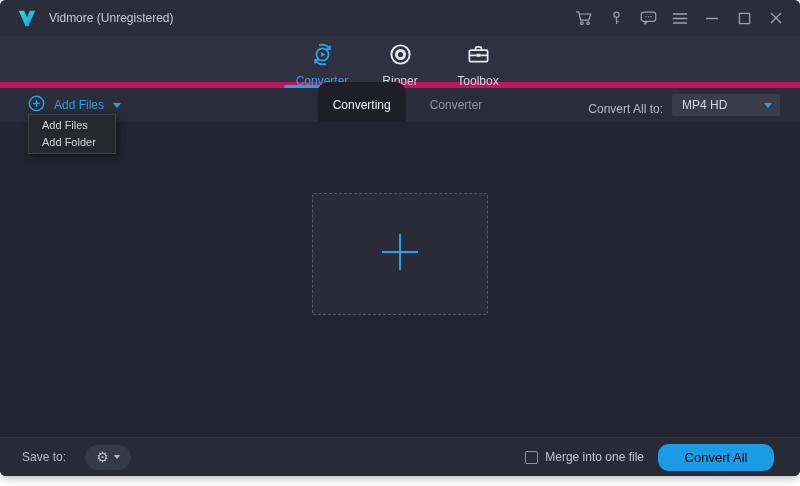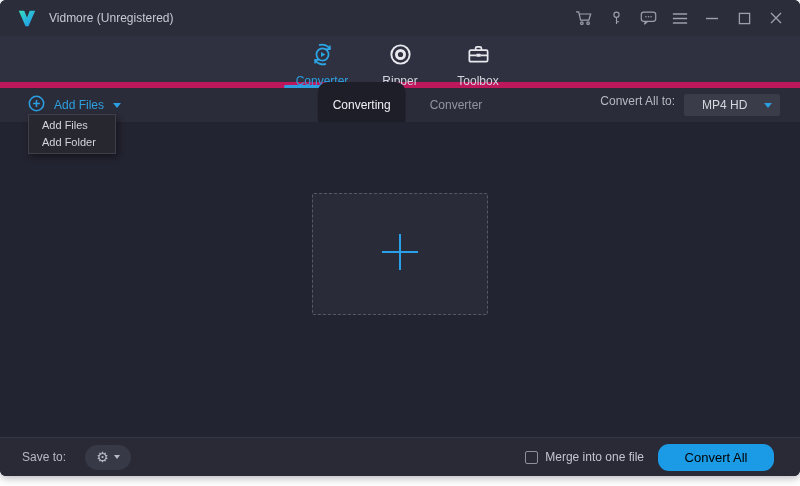--- a/index.html
+++ b/index.html
@@ -46,25 +46,25 @@
     padding:0 20px 0 28px; position:relative;
   }
   .add-files { display:flex; align-items:center; gap:9px; color:#2C9FE0; font-size:12px; cursor:pointer; }
   .caret-blue { width:0; height:0; border-left:4px solid transparent; border-right:4px solid transparent; border-top:5px solid #2C9FE0; }
   .center-toggle {
     position:absolute; left:50%; top:0; height:100%; transform:translateX(-50%);
     display:flex; align-items:center; gap:24px;
   }
   .pill { background:#1D1E28; color:#EFF0F4; font-size:12px; padding:16px 15px; border-radius:10px; cursor:pointer; }
   .toggle-off { color:#9095A1; font-size:12px; cursor:pointer; }
-  .right-select { margin-left:auto; display:flex; align-items:flex-start; gap:9px; }
+  .right-select { margin-left:auto; display:flex; align-items:flex-end; gap:9px; }
   .right-select .sel-label { color:#B6B9C2; font-size:12px; }
   .select-box {
-    width:96px; height:22px; background:#3B3C49; border-radius:2px; cursor:pointer;
-    display:flex; align-items:center; padding:0 8px 0 18px;
+    width:108px; height:22px; background:#3B3C49; border-radius:2px; cursor:pointer;
+    display:flex; align-items:center; padding:0 8px 0 10px;
   }
   .select-box .val { color:#D5D7DF; font-size:12px; flex:1; }
   
   .menu {
     position:absolute; left:28px; top:114px; width:88px; z-index:20;
     background:#26272F; border:1px solid #3E3F4A; padding:2px 0;
     box-shadow:2px 3px 7px rgba(0,0,0,.45);
   }
   .menu-item { height:17px; line-height:17px; padding-left:13px; font-size:11px; color:#D2D4DC; cursor:pointer; }
   

